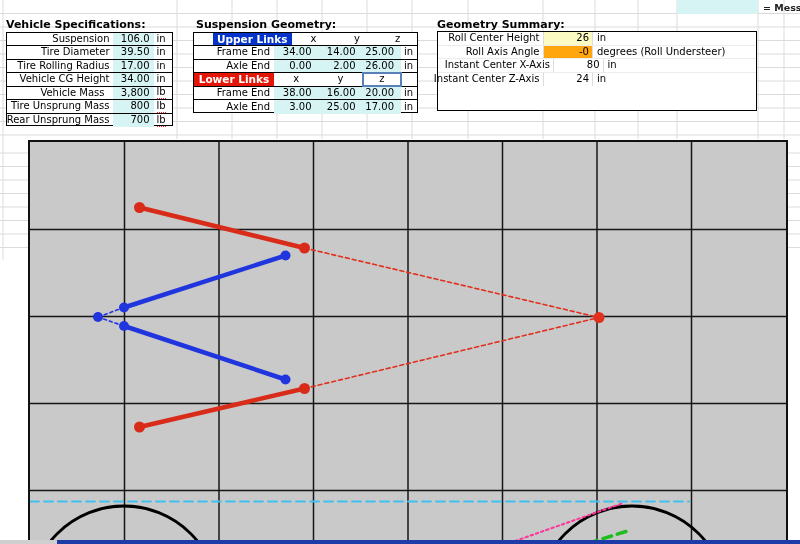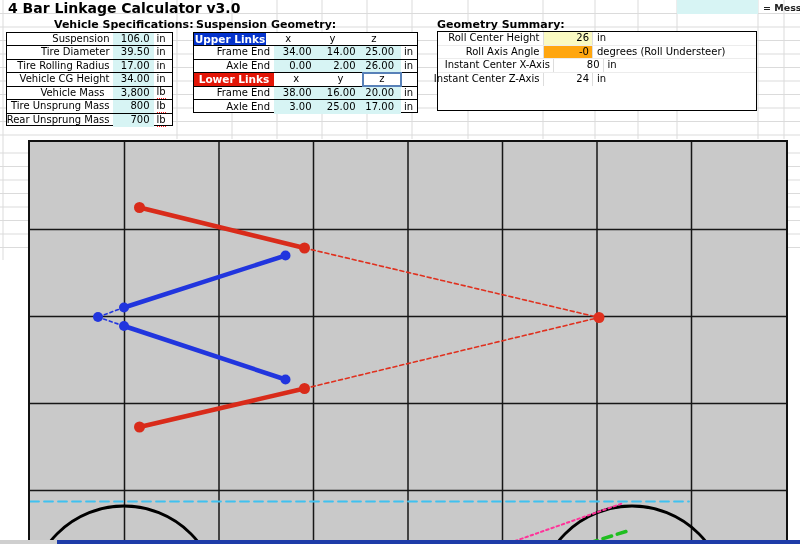--- a/index.html
+++ b/index.html
@@ -75,23 +75,22 @@
       <line x1="468" y1="0" x2="468" y2="139" stroke="#DBDBDB" stroke-width="1"></line>
       <line x1="543" y1="0" x2="543" y2="139" stroke="#DBDBDB" stroke-width="1"></line>
       <line x1="595" y1="0" x2="595" y2="139" stroke="#DBDBDB" stroke-width="1"></line>
       <line x1="638" y1="0" x2="638" y2="139" stroke="#DBDBDB" stroke-width="1"></line>
       <line x1="677" y1="0" x2="677" y2="139" stroke="#DBDBDB" stroke-width="1"></line>
       <line x1="758" y1="0" x2="758" y2="139" stroke="#DBDBDB" stroke-width="1"></line>
       <line x1="784" y1="0" x2="784" y2="139" stroke="#DBDBDB" stroke-width="1"></line>
       <line x1="3" y1="139" x2="3" y2="260" stroke="#DBDBDB" stroke-width="1"></line>
     </svg>
 
-  <div id="page-title" class="abs">4 Bar Linkage Calculator v3.0</div>
-
-  <div class="abs section-header" style="left:6px;top:18px;margin-left:48px;">Vehicle Specifications:</div>
+
+  <div class="abs section-header" style="left:6px;top:18px;">Vehicle Specifications:</div>
   <div class="abs section-header" style="left:196px;top:18px;">Suspension Geometry:</div>
   <div class="abs section-header" style="left:437px;top:18px;">Geometry Summary:</div>
 
   <div id="annotation-cell" class="abs"></div>
   <div id="annotation-text" class="abs">= Mess w</div>
 
   <div id="vehicle-table" class="abs xl-box bordered" style="left:6px;top:31.5px;width:166.5px;height:94.5px;">
       <div class="xl-row">
         <div class="cell r" style="width:105.5px;padding-right:3px;">Suspension</div>
         <div class="cell r val" style="width:41px;padding-right:4px;">106.0</div>
@@ -138,21 +137,21 @@
         <div class="cell r" style="width:105.5px;padding-right:3px;">Rear Unsprung Mass</div>
         <div class="cell r val" style="width:41px;padding-right:4px;">700</div>
         <div class="cell l" style="flex:1;padding-left:3px;">
           <span class="spell">lb</span>
         </div>
       </div>
     </div>
 
   <div id="suspension-table" class="abs xl-box bordered" style="left:193px;top:31.5px;width:224.5px;height:81px;">
       <div class="xl-row">
-        <div class="cell c grp" style="width:72px;background:#0433CC;">Upper Links</div>
+        <div class="cell c grp" style="width:80px;background:#0433CC;margin-left:19px;">Upper Links</div>
         <div class="cell c" style="width:44.5px;">x</div>
         <div class="cell c" style="width:44px;">y</div>
         <div class="cell c" style="width:38.5px;">z</div>
         <div class="cell" style="flex:1;"></div>
       </div>
       <div class="xl-row">
         <div class="cell r" style="width:80px;padding-right:4px;">Frame End</div>
         <div class="cell r val" style="width:44.5px;padding-right:7px;">34.00</div>
         <div class="cell r val" style="width:44px;padding-right:7px;">14.00</div>
         <div class="cell r val" style="width:38.5px;padding-right:7px;">25.00</div>

